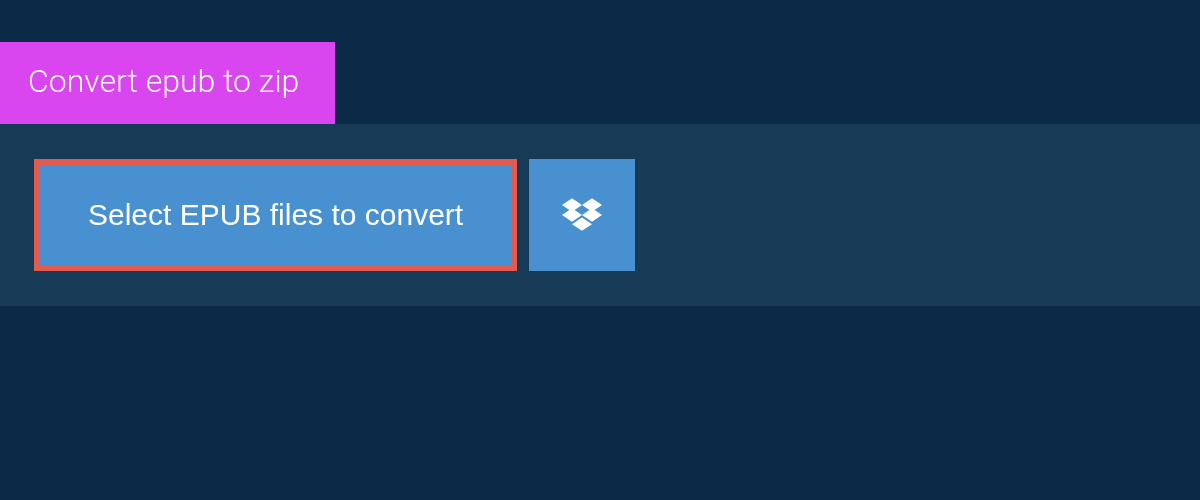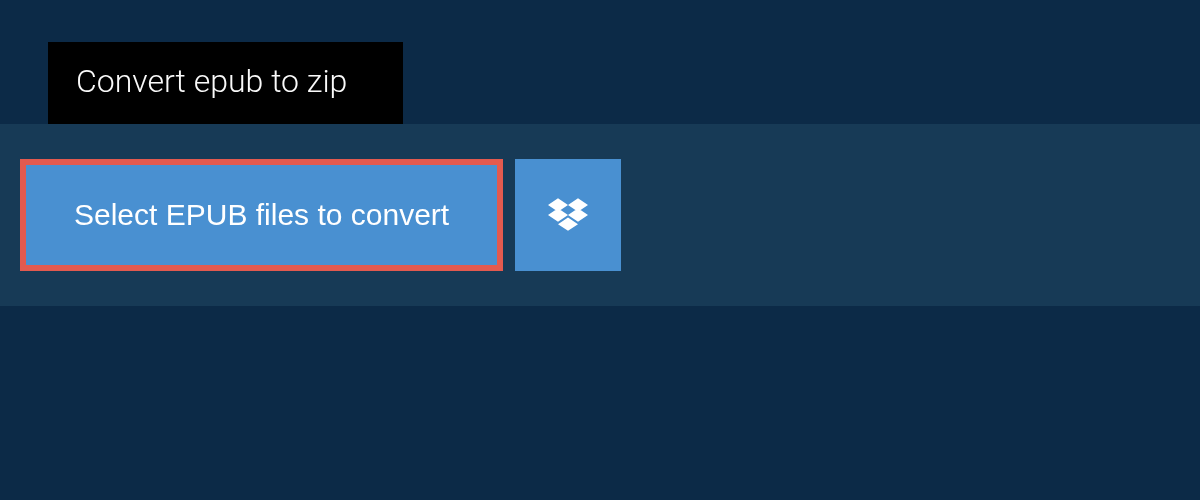--- a/index.html
+++ b/index.html
@@ -12,31 +12,30 @@
       height: 500px;
       background: #0c2a47;
       font-family: -apple-system, BlinkMacSystemFont, 'Segoe UI', Roboto, Helvetica, Arial, sans-serif;
       overflow: hidden;
     }
     .tab-strip {
       margin-top: 42px;
       display: flex;
     }
     .tab {
-      background: #000000;
+      background: #d946ef;
       color: #fafafa;
       font-size: 32px;
       font-weight: 300;
-      padding: 20px 56px 24px 28px;
+      padding: 20px 36px 24px 28px;
       display: inline-block;
-      margin-left: 48px;
     }
     .panel {
       background: #173a56;
-      padding: 20px;
+      padding: 34px;
       height: 182px;
       display: flex;
       align-items: center;
     }
     .select-wrap {
       display: flex;
       align-items: stretch;
       border: 6px solid #e35a4f;
       height: 112px;
     }

